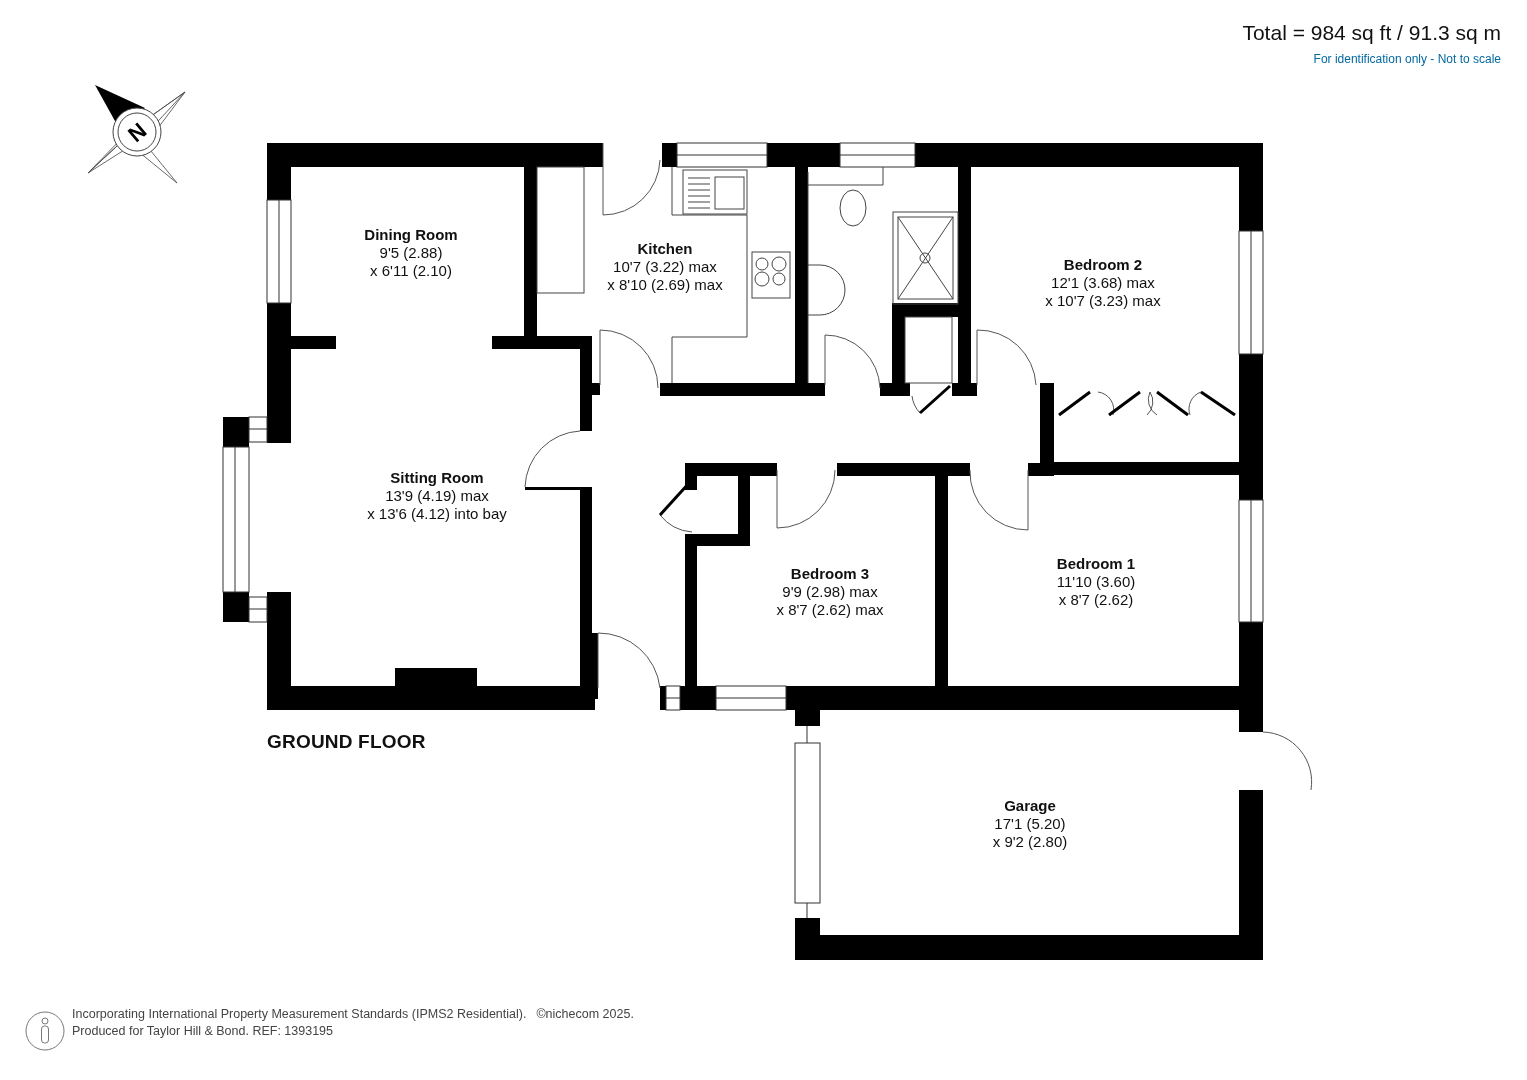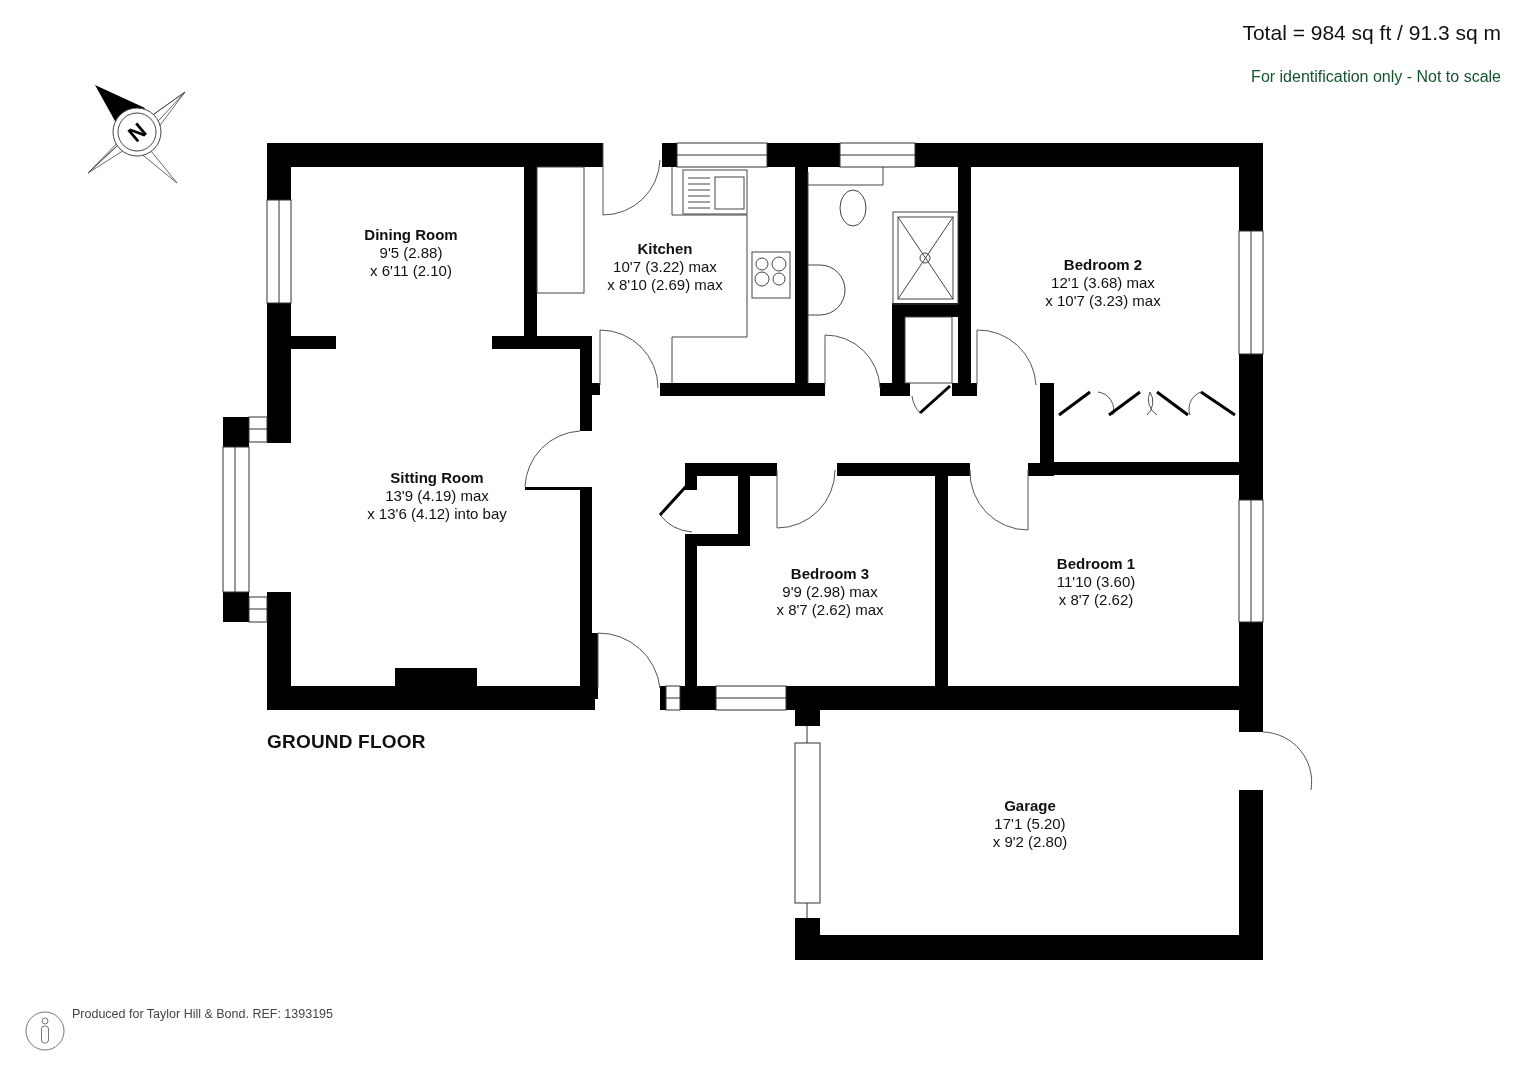--- a/index.html
+++ b/index.html
@@ -1,20 +1,20 @@
 <!DOCTYPE html>
 <html><head>
 <meta charset="utf-8">
 <style>
   html, body { margin: 0; padding: 0; background: #ffffff; }
   body { width: 1527px; height: 1080px; position: relative; overflow: hidden;
          font-family: "Liberation Sans", sans-serif; color: #111; }
   .area-block { position: absolute; right: 26px; top: 20px; text-align: right; }
   .area-line { font-size: 21px; line-height: 26px; color: #111; }
-  .area-note { font-size: 16px; margin-top: 22px; color: #14532d; }
+  .area-note { font-size: 12px; margin-top: 6px; color: #0369a1; }
   svg.plan { position: absolute; left: 0; top: 0; }
   .room-label { position: absolute; text-align: center; transform: translateX(-50%); white-space: nowrap; }
   .room-name { font-weight: bold; font-size: 15px; line-height: 18px; }
   .room-dim { font-size: 15px; line-height: 18px; }
   .floor-title { position: absolute; left: 267px; top: 731px; font-weight: bold; font-size: 19px; letter-spacing: 0.2px; }
   .footer { position: absolute; left: 72px; top: 1006px; font-size: 12.5px; line-height: 17px; color: #444; }
   .footer-copy { margin-left: 10px; }
   .footer-icon { position: absolute; left: 24px; top: 1010px; }
 </style>
 </head>
@@ -249,14 +249,15 @@
 </div>
 
 <div class="floor-title">GROUND FLOOR</div>
 
 <svg class="footer-icon" width="42" height="42" viewBox="0 0 42 42">
   <circle cx="21" cy="21" r="19" fill="none" stroke="#777" stroke-width="1"></circle>
   <circle cx="21" cy="11" r="3" fill="none" stroke="#777" stroke-width="1"></circle>
   <rect x="17.5" y="16" width="7" height="17" rx="3" fill="none" stroke="#777" stroke-width="1"></rect>
 </svg>
 <div class="footer">
+  <div><span>Incorporating International Property Measurement Standards (IPMS2 Residential).</span><span class="footer-copy">©nichecom 2025.</span></div>
   <div>Produced for Taylor Hill &amp; Bond.   REF: 1393195</div>
 </div>
 
 </body></html>

